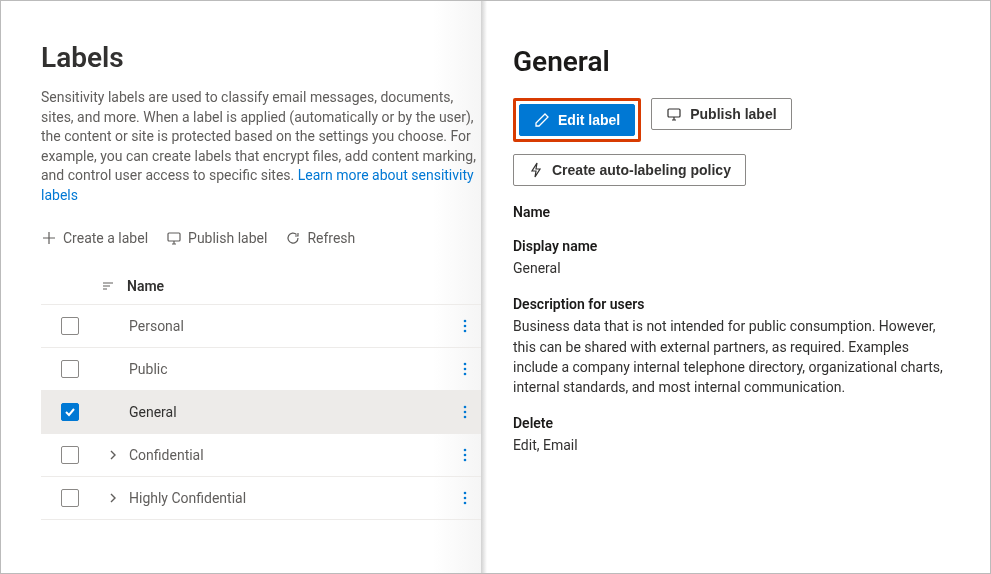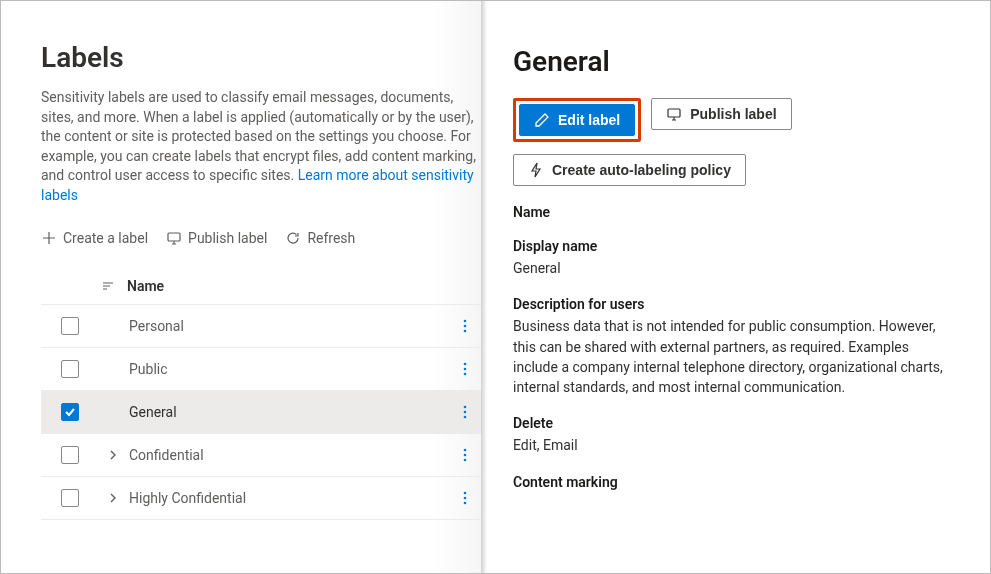--- a/index.html
+++ b/index.html
@@ -309,16 +309,15 @@
     </div>
     <div class="detail-field">
       <div class="label">Description for users</div>
       <div class="value">Business data that is not intended for public consumption. However, this can be shared with external partners, as required. Examples include a company internal telephone directory, organizational charts, internal standards, and most internal communication.</div>
     </div>
     <div class="detail-field">
       <div class="label">Delete</div>
       <div class="value">Edit, Email</div>
     </div>
     <div class="detail-field">
-      <div class="label">Content marking</div>
     </div>
   </div>
 </div>
 
 </body></html>

